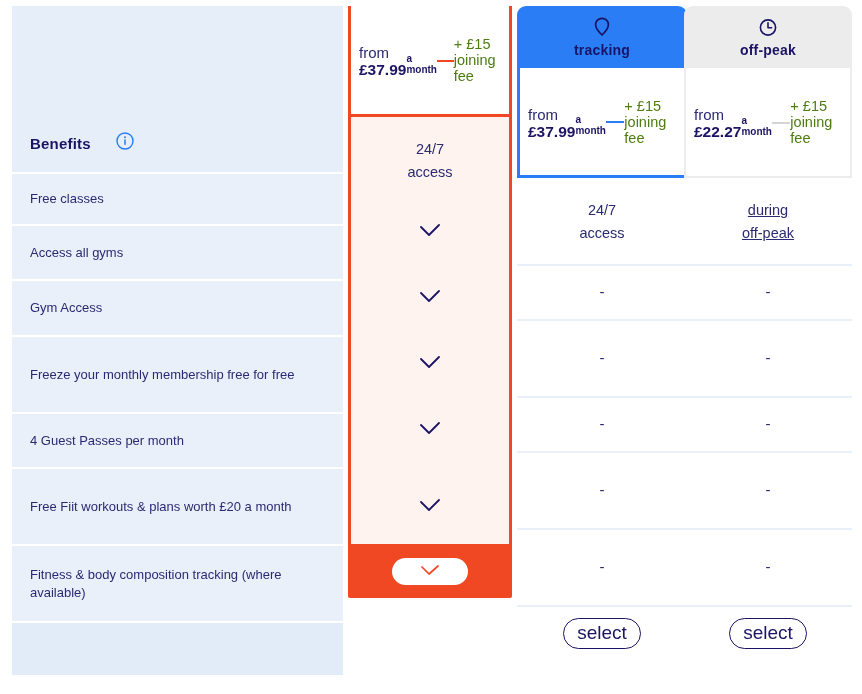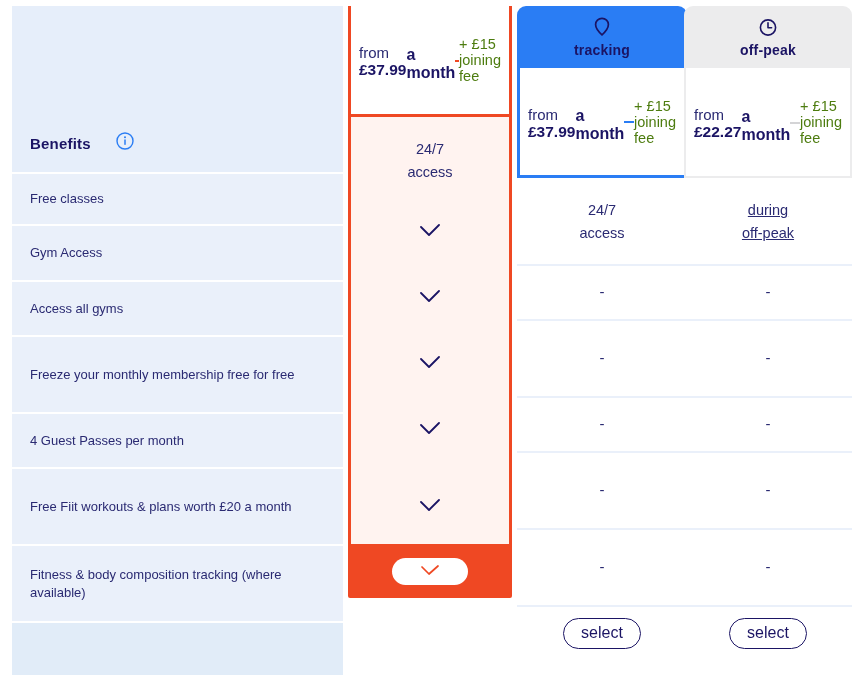--- a/index.html
+++ b/index.html
@@ -102,21 +102,21 @@
     display: flex;
     flex-direction: row;
     align-items: center;
   }
   .price-card.ultimate { border-left: 3px solid #ef4823; border-right: 3px solid #ef4823; height: 108px; }
   .price-card.standard { border-left: 3px solid #2a7df4; border-right: 3px solid #2a7df4; border-bottom: 3px solid #2a7df4; height: 110px; }
   .price-card.offpeak  { border-left: 2px solid #ececed; border-right: 2px solid #ececed; border-bottom: 2px solid #ececed; height: 110px; }
 
   .price-line { font-size: 15px; color: #2a2a72; margin-top: 3px; }
   .price-line b { font-weight: bold; color: #1b1464; font-size: 15.5px; }
-  .price-month { font-size: 16px; font-weight: bold; color: #1b1464; margin-top: 7px; }
+  .price-month { font-size: 10px; font-weight: bold; color: #1b1464; margin-top: 7px; }
   .price-rule {
     width: 38px; height: 2px; margin: 9px 0 8px;
   }
   .price-rule.ultimate { background: #ef4823; }
   .price-rule.standard { background: #2a7df4; }
   .price-rule.offpeak  { background: #d4d4d6; }
   .price-join { font-size: 14.5px; color: #4d7c0f; }
 
   
   .plan-body.ultimate {
@@ -155,21 +155,21 @@
     border-radius: 0 0 2px 2px;
   }
   .plan-foot.plain { background: #ffffff; border-top: 2px solid #eaf0fa; }
 
   .select-btn {
     width: 78px; height: 31px;
     border: 1.6px solid #1b1464;
     border-radius: 17px;
     background: #ffffff;
     color: #1b1464;
-    font-size: 16px;
+    font-size: 19px;
     font-family: "Liberation Sans", sans-serif;
     cursor: pointer;
     display: flex; align-items: center; justify-content: center;
   }
   .selected-btn {
     width: 76px; height: 27px;
     background: #ffffff;
     border-radius: 15px;
     display: flex; align-items: center; justify-content: center;
     border: none;
@@ -191,25 +191,25 @@
             <circle cx="9" cy="5.2" r="1" fill="#2a7df4"></circle>
             <rect x="8.25" y="7.3" width="1.5" height="5.6" rx=".7" fill="#2a7df4"></rect>
           </svg>
         </span>
       </div>
     </div>
 
     <div class="b-row h52">
       <span>Free classes</span>
     </div>
+    <div class="b-row h55">
+      <span>Access all gyms</span>
+    </div>
     <div class="b-row h56">
       <span>Gym Access</span>
-    </div>
-    <div class="b-row h55">
-      <span>Access all gyms</span>
     </div>
     <div class="b-row h77">
       <span>Freeze your monthly membership free for free</span>
     </div>
     <div class="b-row h55">
       <span>4 Guest Passes per month</span>
     </div>
     <div class="b-row h77">
       <span>Free Fiit workouts &amp; plans worth £20 a month</span>
     </div>

